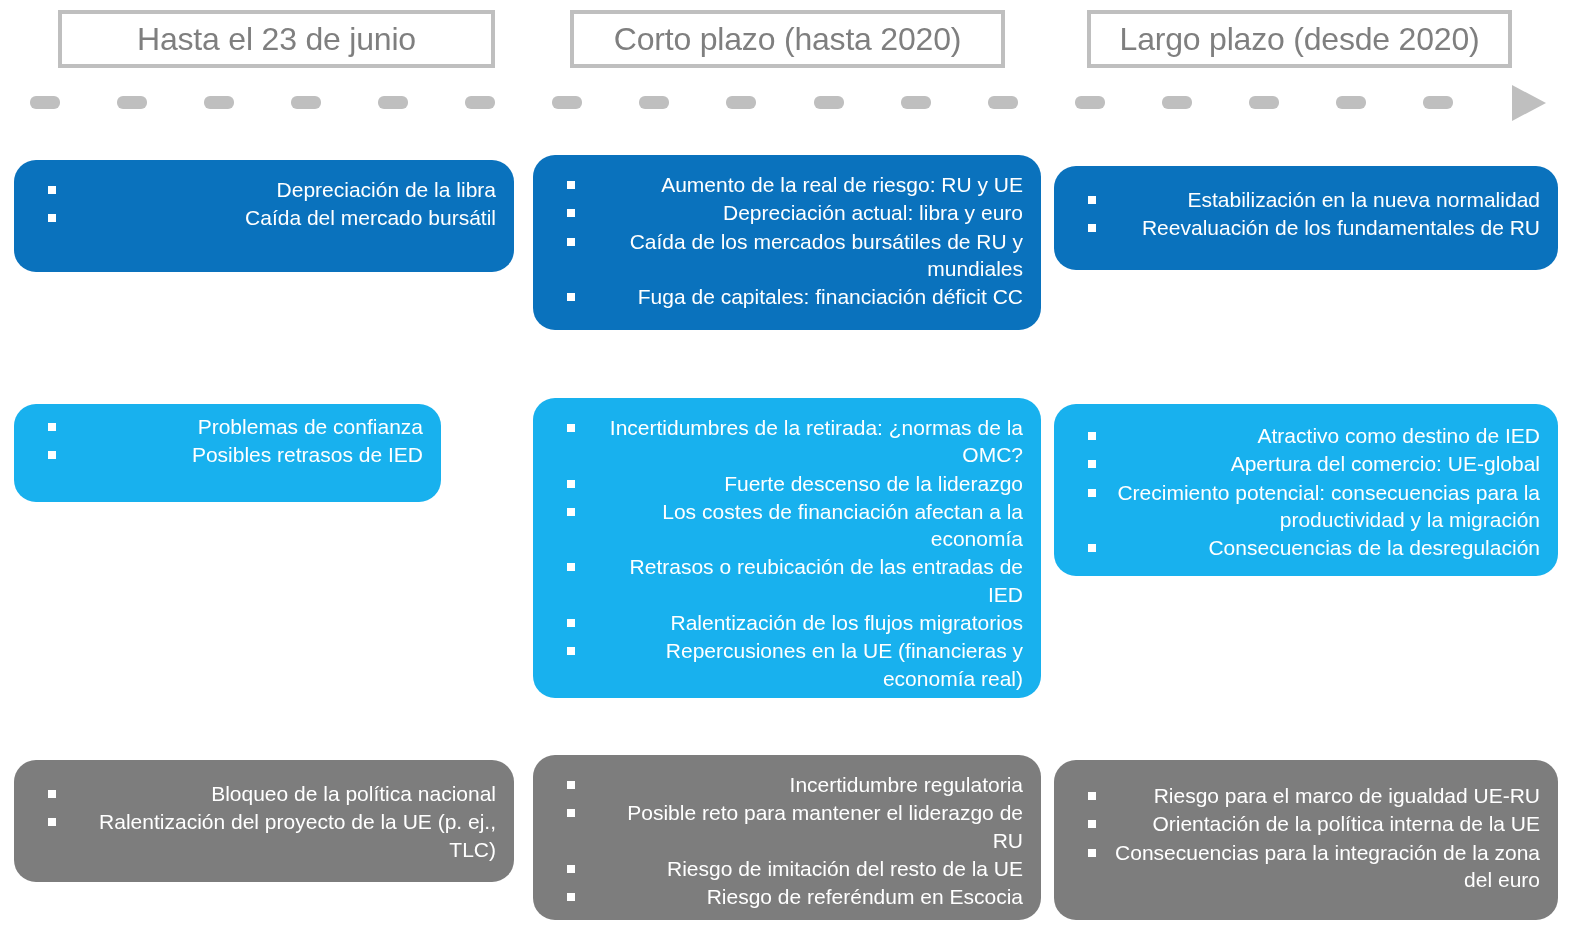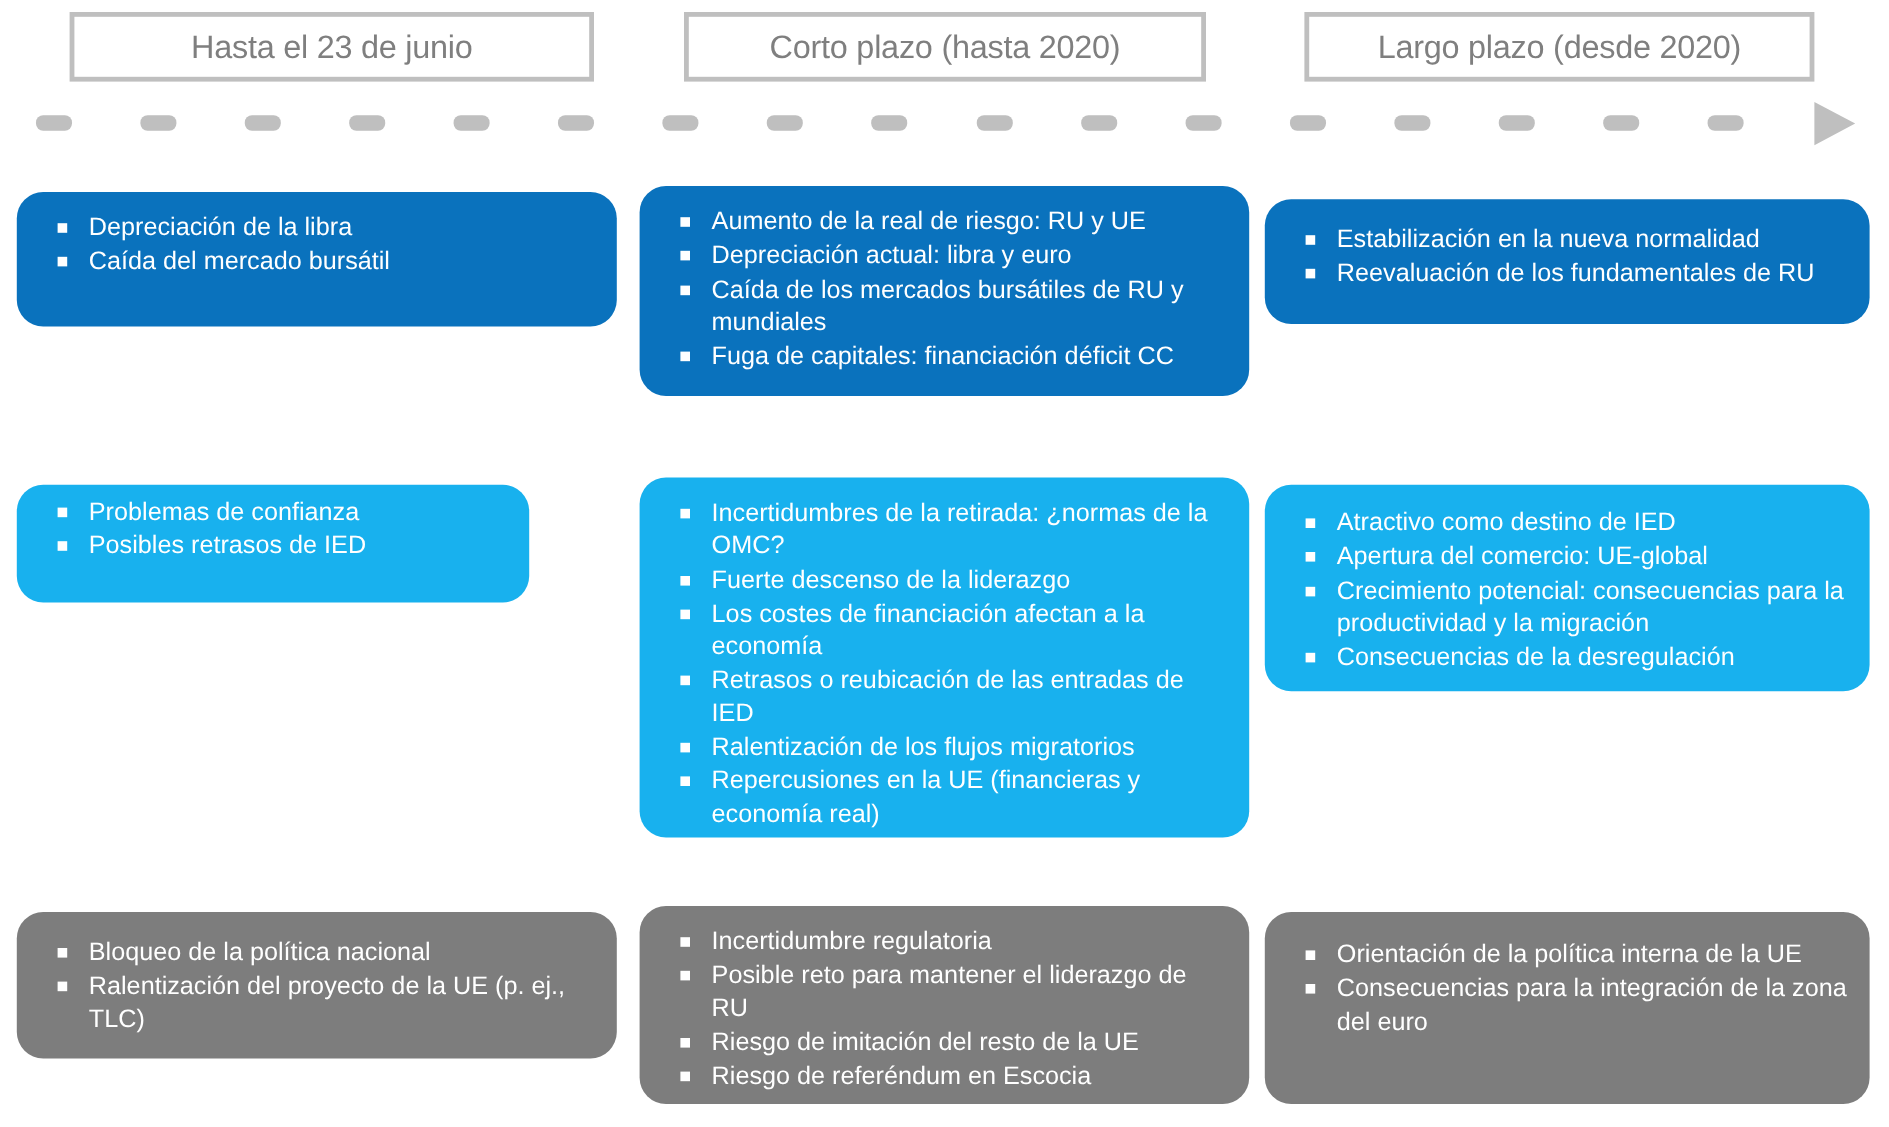--- a/index.html
+++ b/index.html
@@ -26,21 +26,21 @@
     position: absolute;
     box-sizing: border-box;
     border: 4px solid #bfbfbf;
     background: #ffffff;
     display: flex;
     align-items: center;
     justify-content: center;
   }
   .phase-label {
     color: #7f7f7f;
-    font-size: 27px;
+    font-size: 32px;
     line-height: 1;
     letter-spacing: -0.2px;
     white-space: nowrap;
   }
 
   .timeline-track {
     position: absolute;
     left: 30px;
     top: 96px;
     width: 1480px;
@@ -74,20 +74,21 @@
     color: #ffffff;
   }
   .card.dark-blue  { background: #0a72bd; }
   .card.light-blue { background: #18b1ee; }
   .card.grey       { background: #7d7d7d; }
 
   .bullets {
     list-style: none;
     margin: 0;
     padding: 0;
+    text-align: right;
   }
   .bullets li {
     position: relative;
     padding-left: 32px;
     font-size: 21px;
     line-height: 1.30;
     color: #ffffff;
     margin: 0 0 1px 0;
   }
   .bullets li .marker {
@@ -198,18 +199,19 @@
     <ul class="bullets">
       <li><span class="marker"></span><span>Incertidumbre regulatoria</span></li>
       <li><span class="marker"></span><span>Posible reto para mantener el liderazgo de RU</span></li>
       <li><span class="marker"></span><span>Riesgo de imitación del resto de la UE</span></li>
       <li><span class="marker"></span><span>Riesgo de referéndum en Escocia</span></li>
     </ul>
   </div>
 
   <div class="card grey" style="left:1054px; top:760px; width:504px; height:160px; padding-top:22px;">
     <ul class="bullets">
+      <li><span class="marker"></span><span>Riesgo para el marco de igualdad UE-RU</span></li>
       <li><span class="marker"></span><span>Orientación de la política interna de la UE</span></li>
       <li><span class="marker"></span><span>Consecuencias para la integración de la zona del euro</span></li>
     </ul>
   </div>
 
 </div>
 
 </body></html>

